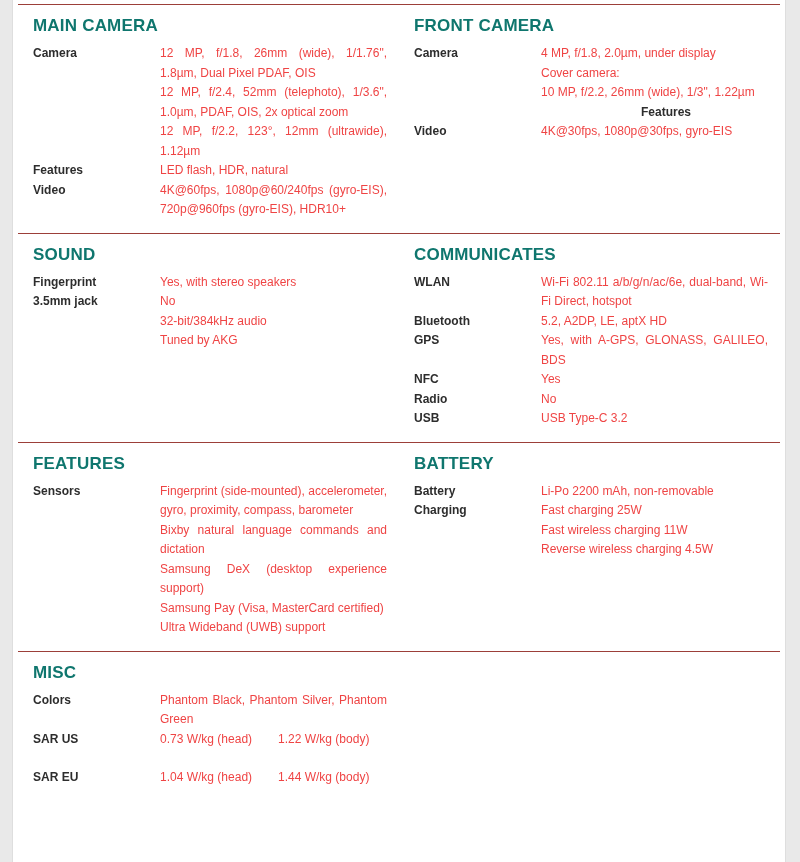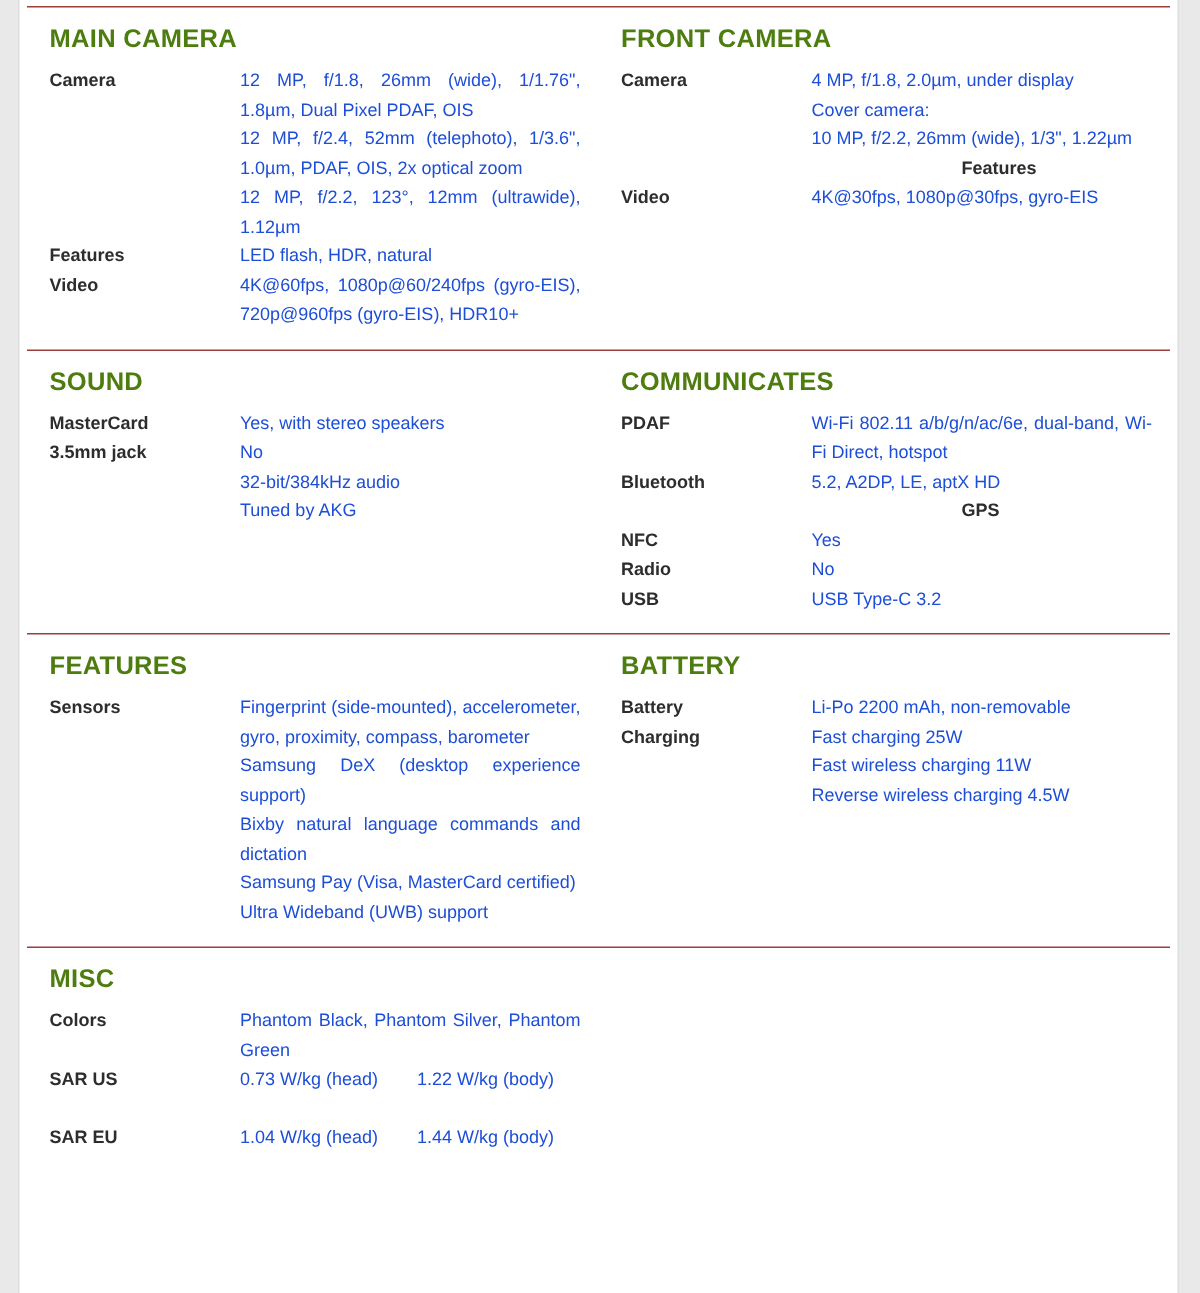--- a/index.html
+++ b/index.html
@@ -23,21 +23,21 @@
     margin: 0 5px;
     display: flex;
     align-items: stretch;
   }
   .section {
     width: 50%;
     box-sizing: border-box;
     padding: 4px 12px 13px 15px;
   }
   .section-title {
-    color: #4d7c0f;
+    color: #0f766e;
     font-size: 17px;
     line-height: 22px;
     font-weight: 700;
     margin: 6px 0 7px 0;
     letter-spacing: 0.2px;
   }
   .spec {
     display: flex;
     font-size: 12px;
     line-height: 19.5px;
@@ -47,21 +47,21 @@
     margin-bottom: 19px;
   }
   .spec-label {
     flex: none;
     width: 127px;
     font-weight: 700;
     color: #2d2d2d;
   }
   .spec-value {
     flex: 1;
-    color: #1d4ed8;
+    color: #ef4444;
     min-width: 0;
   }
   .spec-value p {
     margin: 0;
     text-align: justify;
   }
   .pair-line { text-align: left !important; }
   .pair-first {
     display: inline-block;
     width: 118px;
@@ -113,50 +113,53 @@
           <div class="spec-value">
             <p>4K@30fps, 1080p@30fps, gyro-EIS</p>
           </div>
         </div>
       </div>
     </div>
     <div class="section-row">
       <div class="section">
         <h2 class="section-title">SOUND</h2>
         <div class="spec">
-          <div class="spec-label">MasterCard</div>
+          <div class="spec-label">Fingerprint</div>
           <div class="spec-value">
             <p>Yes, with stereo speakers</p>
           </div>
         </div>
         <div class="spec">
           <div class="spec-label">3.5mm jack</div>
           <div class="spec-value">
             <p>No</p>
             <p>32-bit/384kHz audio</p>
             <p>Tuned by AKG</p>
           </div>
         </div>
       </div>
       <div class="section">
         <h2 class="section-title">COMMUNICATES</h2>
         <div class="spec">
-          <div class="spec-label">PDAF</div>
+          <div class="spec-label">WLAN</div>
           <div class="spec-value">
             <p>Wi-Fi 802.11 a/b/g/n/ac/6e, dual-band, Wi-Fi Direct, hotspot</p>
           </div>
         </div>
         <div class="spec">
           <div class="spec-label">Bluetooth</div>
           <div class="spec-value">
             <p>5.2, A2DP, LE, aptX HD</p>
           </div>
         </div>
         <div class="spec">
           <div class="spec-label">GPS</div>
+          <div class="spec-value">
+            <p>Yes, with A-GPS, GLONASS, GALILEO, BDS</p>
+          </div>
         </div>
         <div class="spec">
           <div class="spec-label">NFC</div>
           <div class="spec-value">
             <p>Yes</p>
           </div>
         </div>
         <div class="spec">
           <div class="spec-label">Radio</div>
           <div class="spec-value">
@@ -171,22 +174,22 @@
         </div>
       </div>
     </div>
     <div class="section-row">
       <div class="section">
         <h2 class="section-title">FEATURES</h2>
         <div class="spec">
           <div class="spec-label">Sensors</div>
           <div class="spec-value">
             <p>Fingerprint (side-mounted), accelerometer, gyro, proximity, compass, barometer</p>
+            <p>Bixby natural language commands and dictation</p>
             <p>Samsung DeX (desktop experience support)</p>
-            <p>Bixby natural language commands and dictation</p>
             <p>Samsung Pay (Visa, MasterCard certified)</p>
             <p>Ultra Wideband (UWB) support</p>
           </div>
         </div>
       </div>
       <div class="section">
         <h2 class="section-title">BATTERY</h2>
         <div class="spec">
           <div class="spec-label">Battery</div>
           <div class="spec-value">

